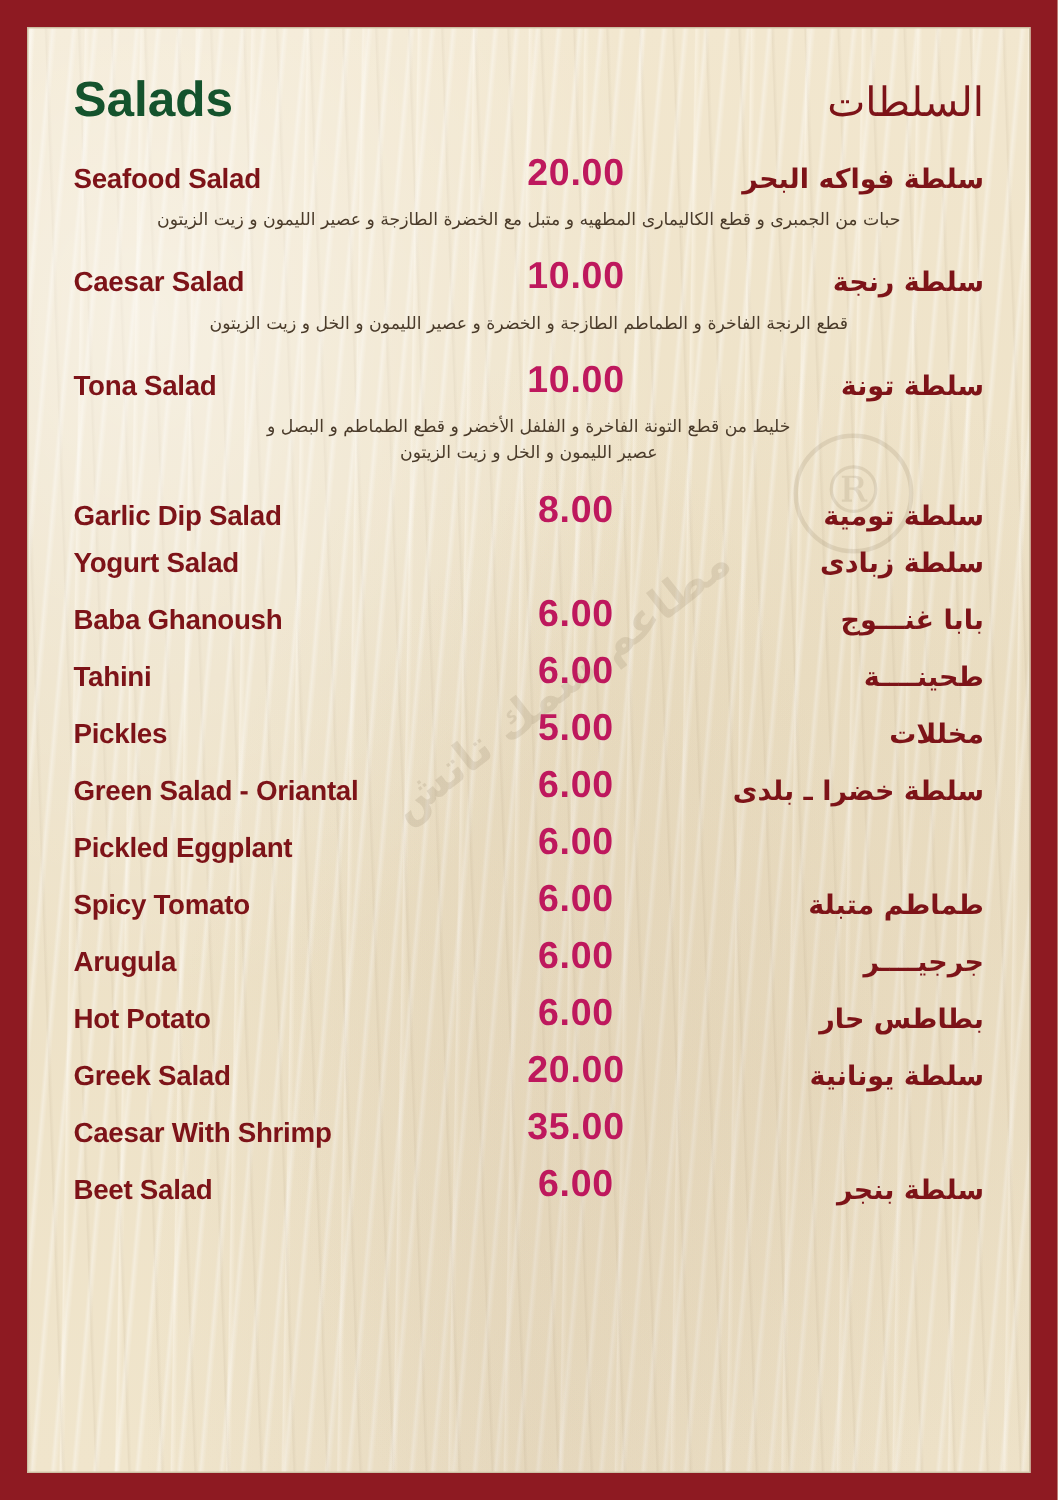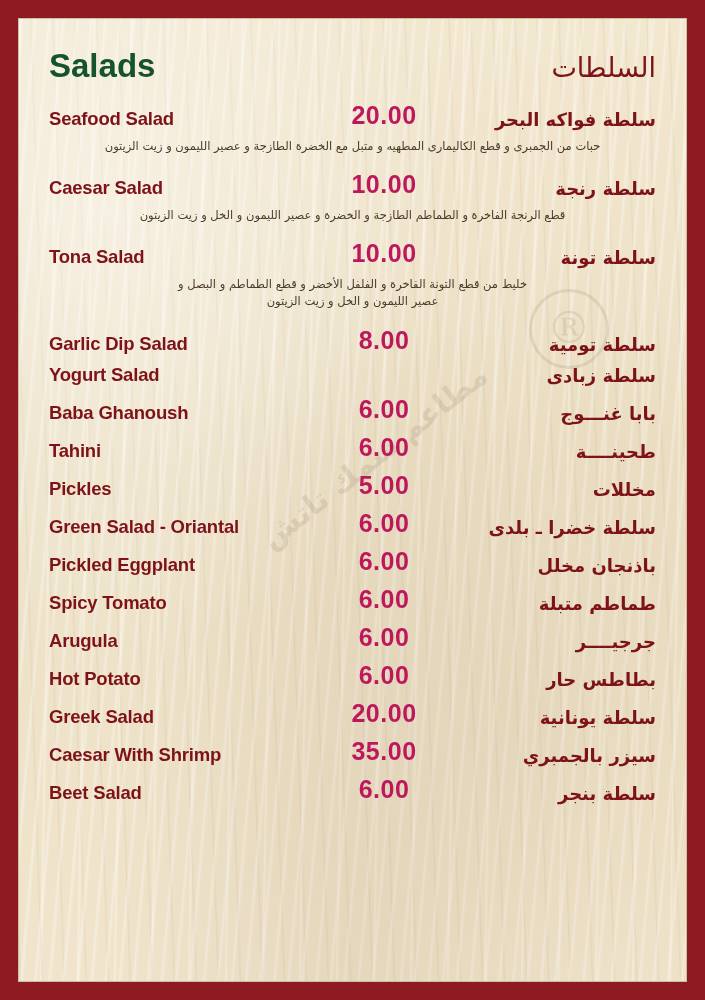--- a/index.html
+++ b/index.html
@@ -216,21 +216,20 @@
         <div class="name-ar">مخللات</div>
       </div>
       <div class="item tight">
         <div class="name-en">Green Salad - Oriantal</div>
         <div class="price">6.00</div>
         <div class="name-ar">سلطة خضرا ـ بلدى</div>
       </div>
       <div class="item tight">
         <div class="name-en">Pickled Eggplant</div>
         <div class="price">6.00</div>
-        <div class="name-ar">باذنجان مخلل</div>
       </div>
       <div class="item tight">
         <div class="name-en">Spicy Tomato</div>
         <div class="price">6.00</div>
         <div class="name-ar">طماطم متبلة</div>
       </div>
       <div class="item tight">
         <div class="name-en">Arugula</div>
         <div class="price">6.00</div>
         <div class="name-ar">جرجيــــر</div>
@@ -241,21 +240,20 @@
         <div class="name-ar">بطاطس حار</div>
       </div>
       <div class="item tight">
         <div class="name-en">Greek Salad</div>
         <div class="price">20.00</div>
         <div class="name-ar">سلطة يونانية</div>
       </div>
       <div class="item tight">
         <div class="name-en">Caesar With Shrimp</div>
         <div class="price">35.00</div>
-        <div class="name-ar">سيزر بالجمبري</div>
       </div>
       <div class="item tight">
         <div class="name-en">Beet Salad</div>
         <div class="price">6.00</div>
         <div class="name-ar">سلطة بنجر</div>
       </div>
 
     </div>
   </div>
 </div>

